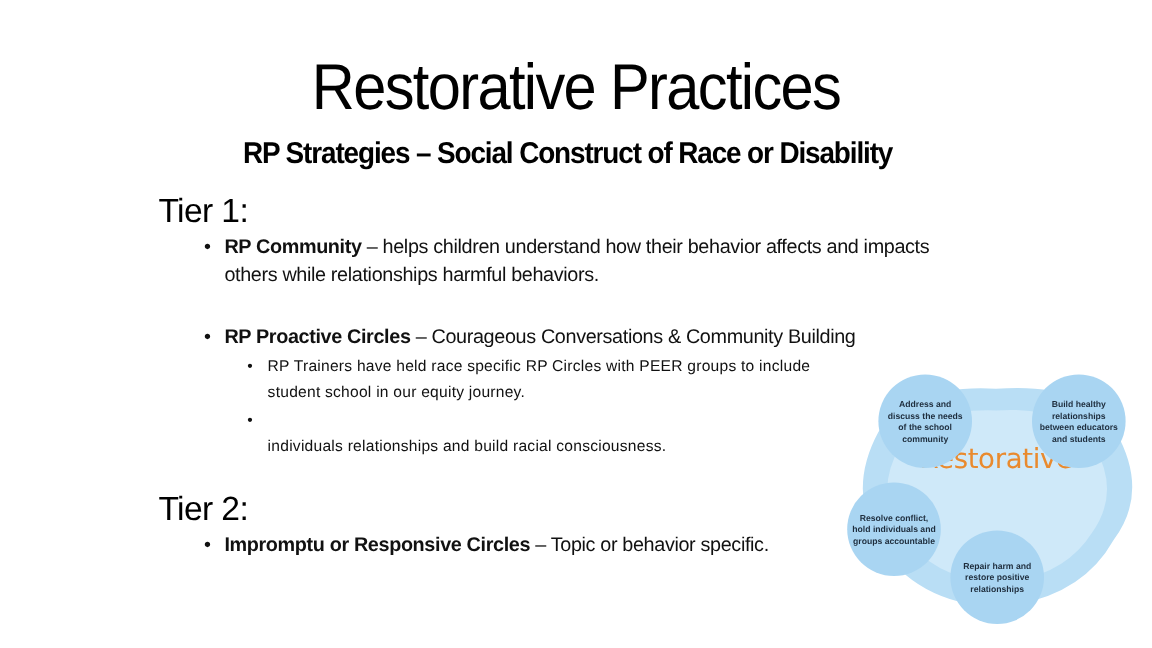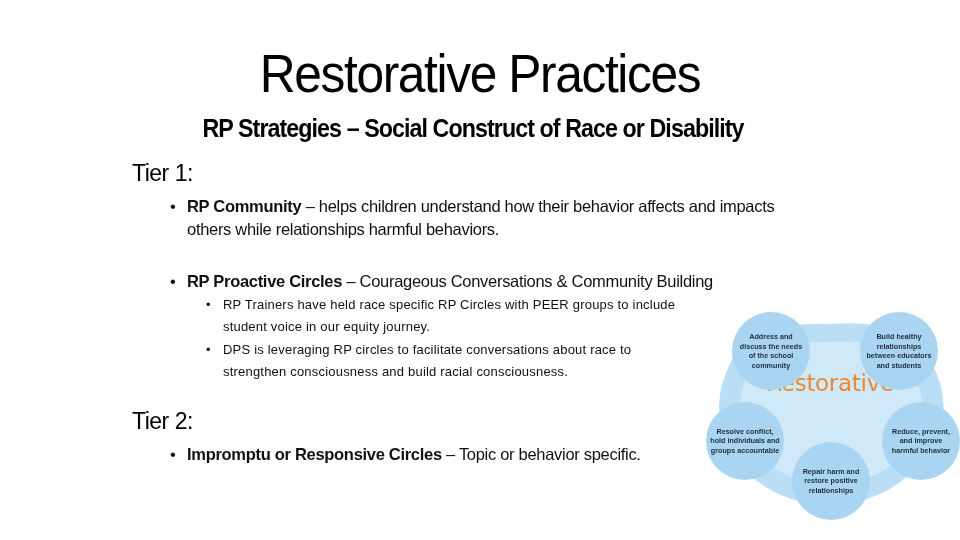--- a/index.html
+++ b/index.html
@@ -3,21 +3,21 @@
   <meta charset="utf-8">
   <style>
     html, body { margin:0; padding:0; }
     body { width:960px; height:540px; background:#ffffff; position:relative; overflow:hidden;
            font-family:"Liberation Sans", sans-serif; color:#000; }
     .title { position:absolute; left:0; width:960px; top:42px; text-align:center;
              font-size:54px; letter-spacing:-1.5px; font-family:"Liberation Sans", sans-serif; transform:scaleX(0.92); }
     .title span { display:inline-block; }
     .subtitle { position:absolute; left:0; width:946px; top:114px; text-align:center;
                 font-size:25px; font-weight:bold; letter-spacing:-1px; transform:scaleX(0.93); }
-    .tier { position:absolute; font-size:23px; letter-spacing:-0.5px; }
+    .tier { position:absolute; font-size:28px; letter-spacing:-0.5px; }
     .tier1 { left:132px; top:160px; }
     .tier2 { left:132px; top:408px; }
     .b1 { position:absolute; font-size:16.5px; line-height:23px; letter-spacing:-0.3px; color:#111; }
     .b1 .dot { position:absolute; left:-17px; top:0; }
     .b1 b { font-weight:bold; }
     .b2 { position:absolute; font-size:13px; line-height:22px; color:#111; letter-spacing:0.2px; }
     .b2 .dot { position:absolute; left:-17px; top:0; }
     .diagram { position:absolute; left:700px; top:310px; width:260px; height:210px; }
     .diagram .center-text { position:absolute; left:0; width:260px; top:62px; text-align:center;
          color:#e98a2e; font-size:23px; line-height:22px; font-family:"DejaVu Sans", sans-serif; letter-spacing:-0.3px; }
@@ -40,42 +40,41 @@
 </div>
 
 <div class="b1" style="left:187px; top:270px; width:680px;">
   <span class="dot">•</span>
   <b>RP Proactive Circles</b><span> – Courageous Conversations &amp; Community Building</span>
 </div>
 
 <div class="b2" style="left:223px; top:294px; width:500px;">
   <span class="dot">•</span>
   <span>RP Trainers have held race specific RP Circles with PEER groups to include</span><br>
-  <span>student voice in our equity journey.</span>
+  <span>student school in our equity journey.</span>
 </div>
 
 <div class="b2" style="left:223px; top:339px; width:500px;">
   <span class="dot">•</span>
-  <span>DPS is leveraging RP circles to facilitate conversations about race to</span><br>
-  <span>strengthen consciousness and build racial consciousness.</span>
+  <br>
+  <span>individuals relationships and build racial consciousness.</span>
 </div>
 
 <div class="tier tier2">Tier 2:</div>
 
 <div class="b1" style="left:187px; top:443px; width:540px;">
   <span class="dot">•</span>
   <b>Impromptu or Responsive Circles</b><span> – Topic or behavior specific.</span>
 </div>
 
 <div class="diagram">
   <svg width="260" height="210" style="position:absolute;left:0;top:0;">
     <path d="M130 14 Q205 8 230 50 Q258 100 228 140 Q200 190 130 196 Q62 192 32 142 Q6 98 32 50 Q58 10 130 14 Z" fill="#b9def5"></path>
     <path d="M130 32 Q192 28 212 62 Q234 100 210 134 Q186 172 130 176 Q76 172 52 134 Q28 100 50 62 Q70 30 130 32 Z" fill="#cfe9f9"></path>
   </svg>
   <div class="center-text">
     <div>Restorative</div>
   </div>
   <div class="node" style="left:32px; top:2px;">Address and discuss the needs of the school community</div>
   <div class="node" style="left:160px; top:2px;">Build healthy relationships between educators and students</div>
-  <div class="node" style="left:182px; top:92px;">Reduce, prevent, and improve harmful behavior</div>
   <div class="node" style="left:92px; top:132px;">Repair harm and restore positive relationships</div>
   <div class="node" style="left:6px; top:92px;">Resolve conflict, hold individuals and groups accountable</div>
 </div>
 
 </body></html>

